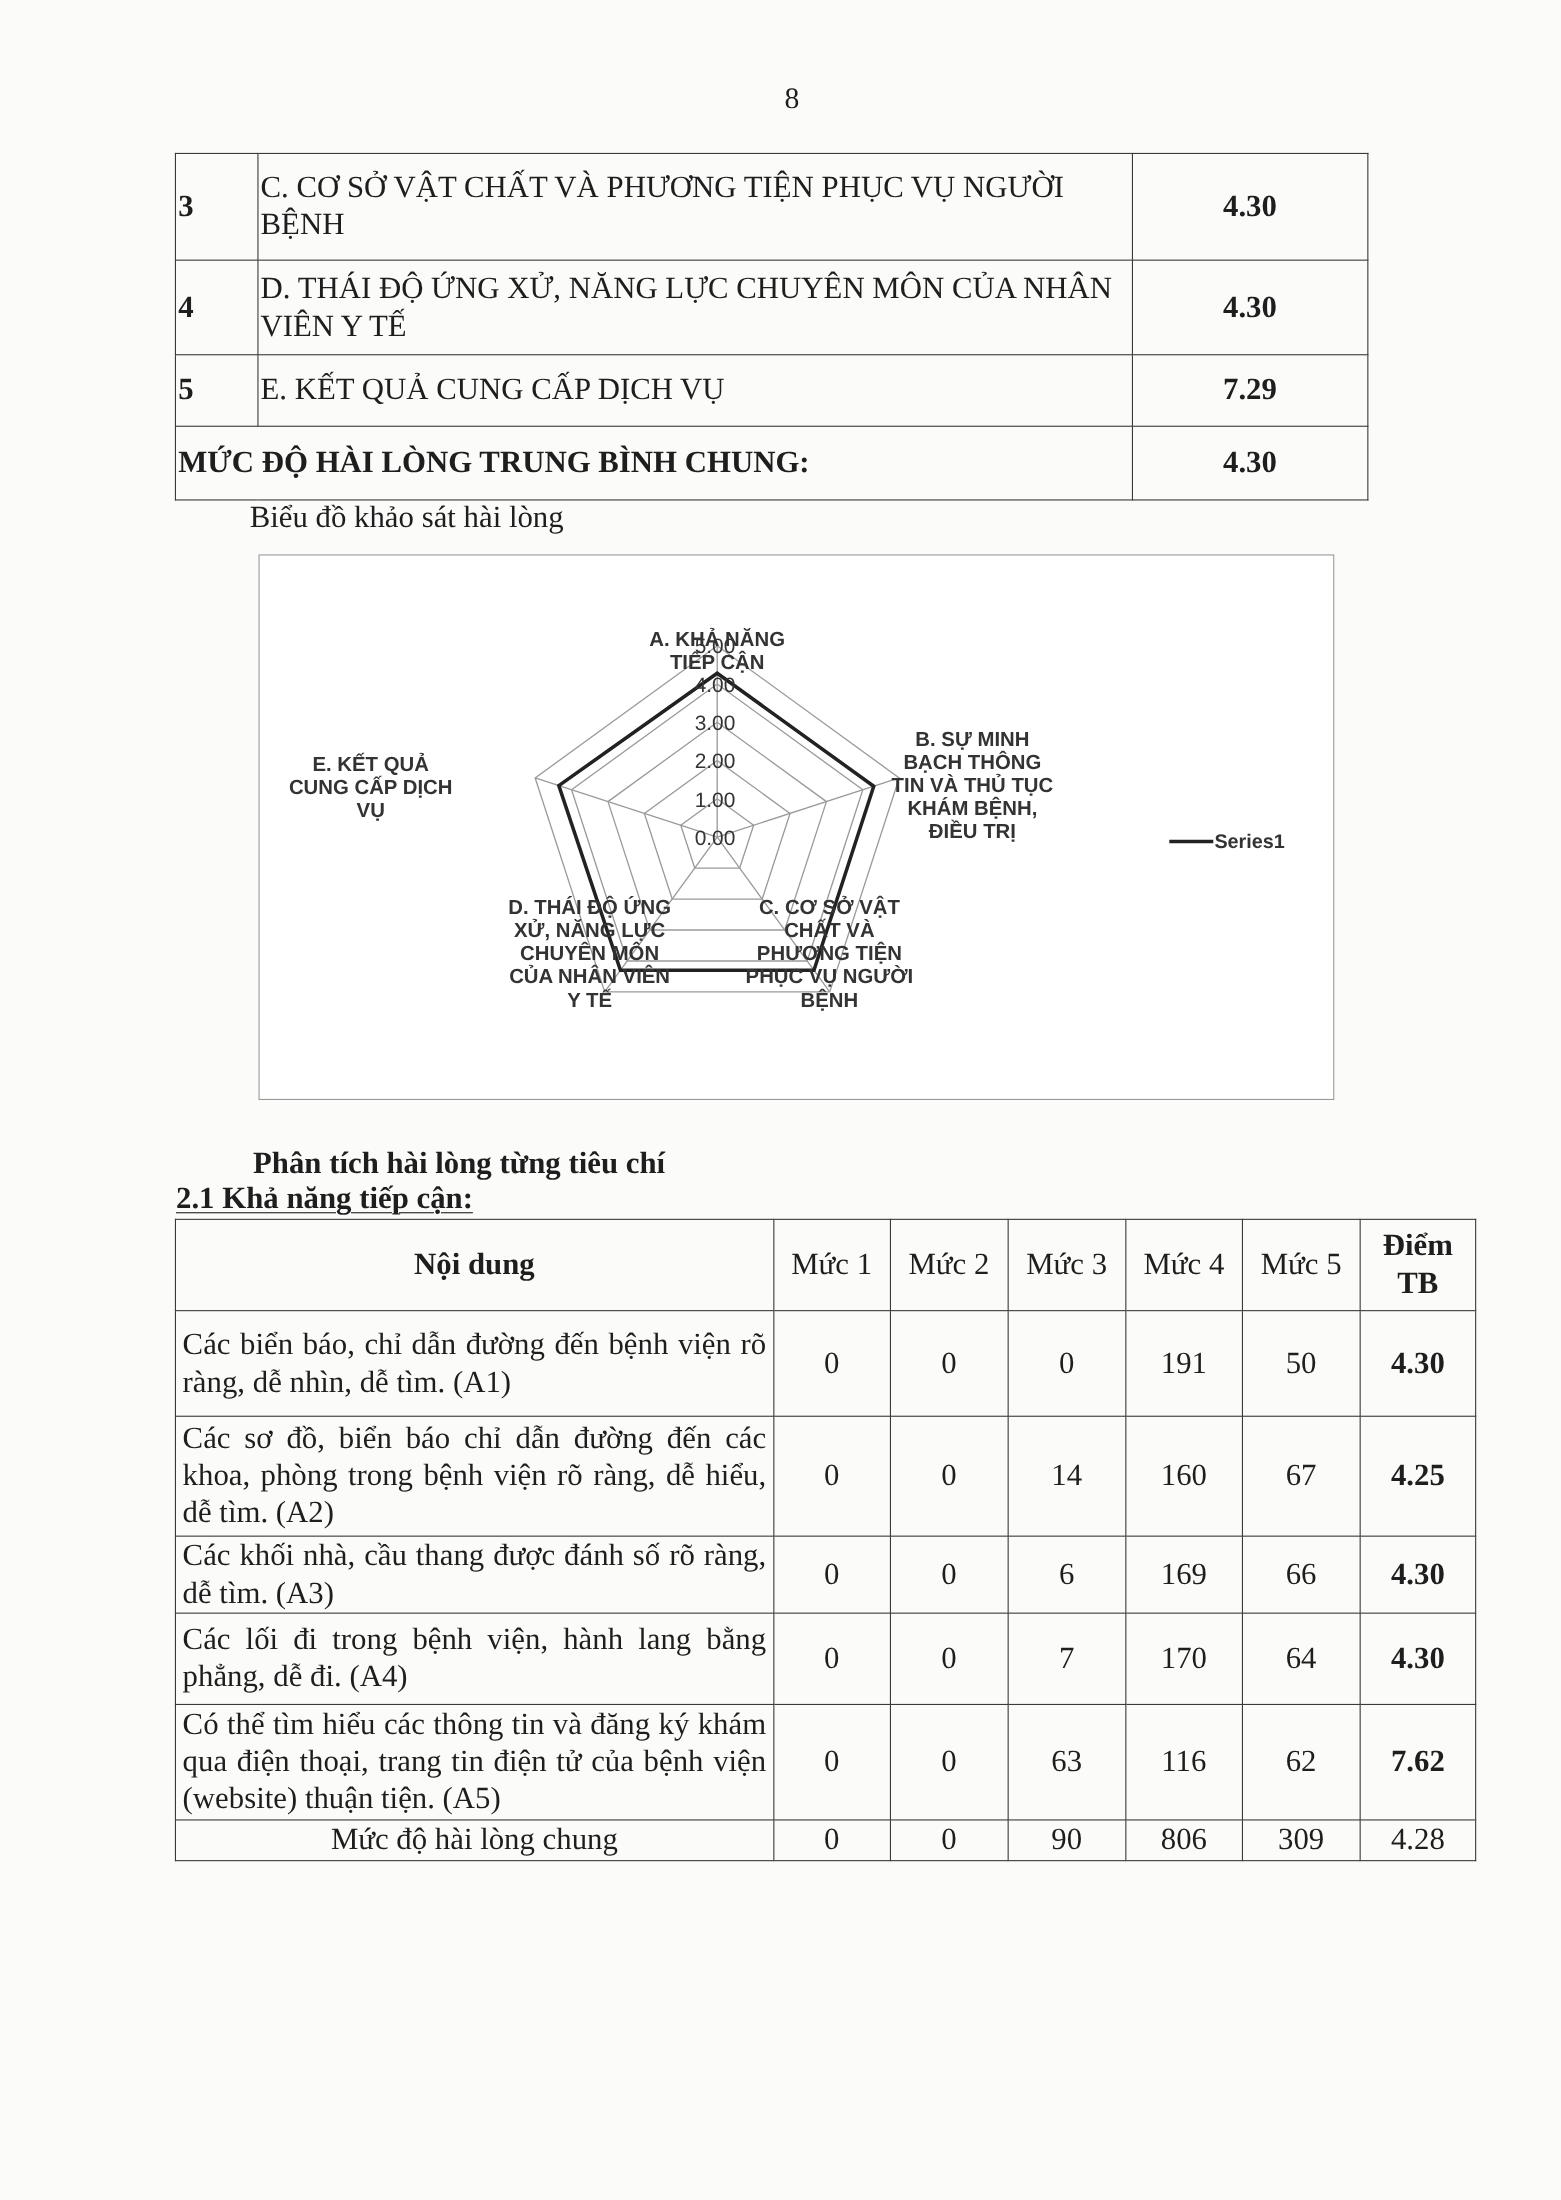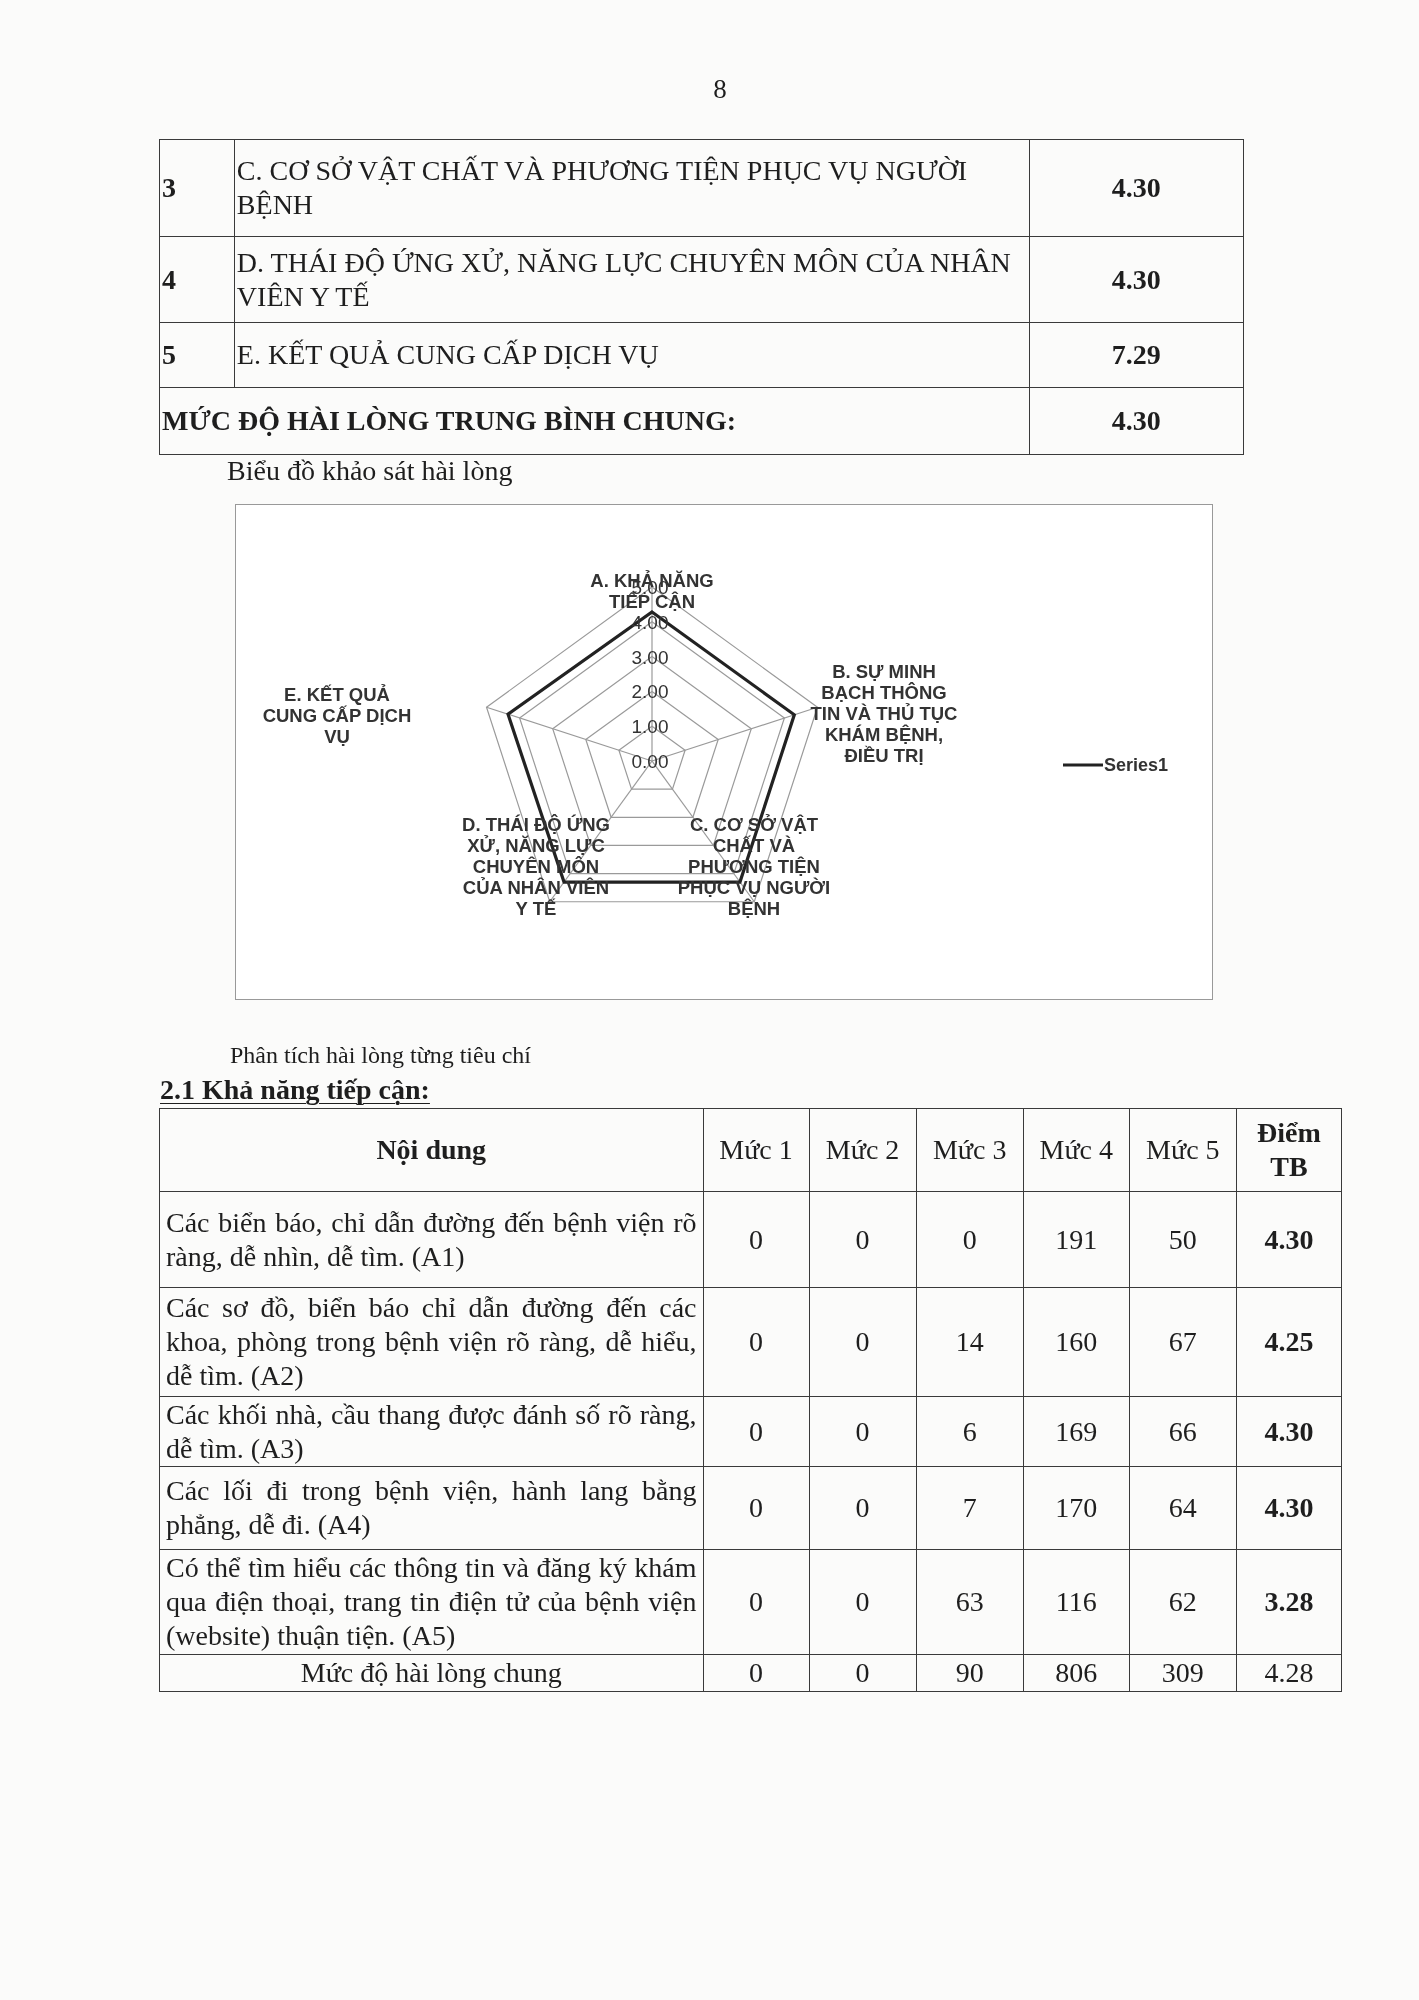--- a/index.html
+++ b/index.html
@@ -13,21 +13,21 @@
   #summary-table td.idx { font-weight:bold; width:66px; padding-left:2px; }
   #summary-table td.name { width:768px; line-height:34px; padding-left:2px; }
   #summary-table td.val { width:200px; font-weight:bold; text-align:center; }
   #summary-table tr.total td.name { font-weight:bold; }
   .caption { left:227px; top:455px; font-size:28px; }
   .chart-box { left:235px; top:504px; width:976px; height:494px; border:1.5px solid #999; background:#fff; }
   .chart-box svg { position:absolute; left:0; top:0; }
   .axis-label { font-family:"Liberation Sans", "DejaVu Sans", sans-serif; font-size:18.5px; font-weight:bold; fill:#333; }
   .tick-label { font-family:"Liberation Sans", "DejaVu Sans", sans-serif; font-size:19px; fill:#333; }
   .legend-label { font-family:"Liberation Sans", "DejaVu Sans", sans-serif; font-size:18px; font-weight:bold; fill:#333; }
-  .section-title { left:230px; top:1042px; font-size:24px; font-weight:normal; }
+  .section-title { left:230px; top:1042px; font-size:28px; font-weight:bold; }
   .subsection-title { left:160px; top:1074px; font-size:28px; font-weight:bold; }
   #criteria-table { left:159px; top:1108px; width:1183px; font-size:28px; }
   #criteria-table td { text-align:center; }
   #criteria-table td.content { text-align:justify; text-align-last:left; line-height:34px; padding:0 6px; width:525px; }
   #criteria-table tr.head td { height:82px; }
   #criteria-table tr.head td.bold { font-weight:bold; }
   #criteria-table td.score { font-weight:bold; }
   #criteria-table tr.total td { font-weight:normal; height:36px; }
   #criteria-table tr.total td.content { text-align:center; text-align-last:center; }
 </style>
@@ -143,21 +143,21 @@
     <td>64</td>
     <td class="score">4.30</td>
   </tr>
   <tr style="height:105px">
     <td class="content">Có thể tìm hiểu các thông tin và đăng ký khám qua điện thoại, trang tin điện tử của bệnh viện (website) thuận tiện. (A5)</td>
     <td>0</td>
     <td>0</td>
     <td>63</td>
     <td>116</td>
     <td>62</td>
-    <td class="score">3.28</td>
+    <td class="score">7.62</td>
   </tr>
   <tr class="total">
     <td class="content">Mức độ hài lòng chung</td>
     <td>0</td>
     <td>0</td>
     <td>90</td>
     <td>806</td>
     <td>309</td>
     <td>4.28</td>
   </tr>

